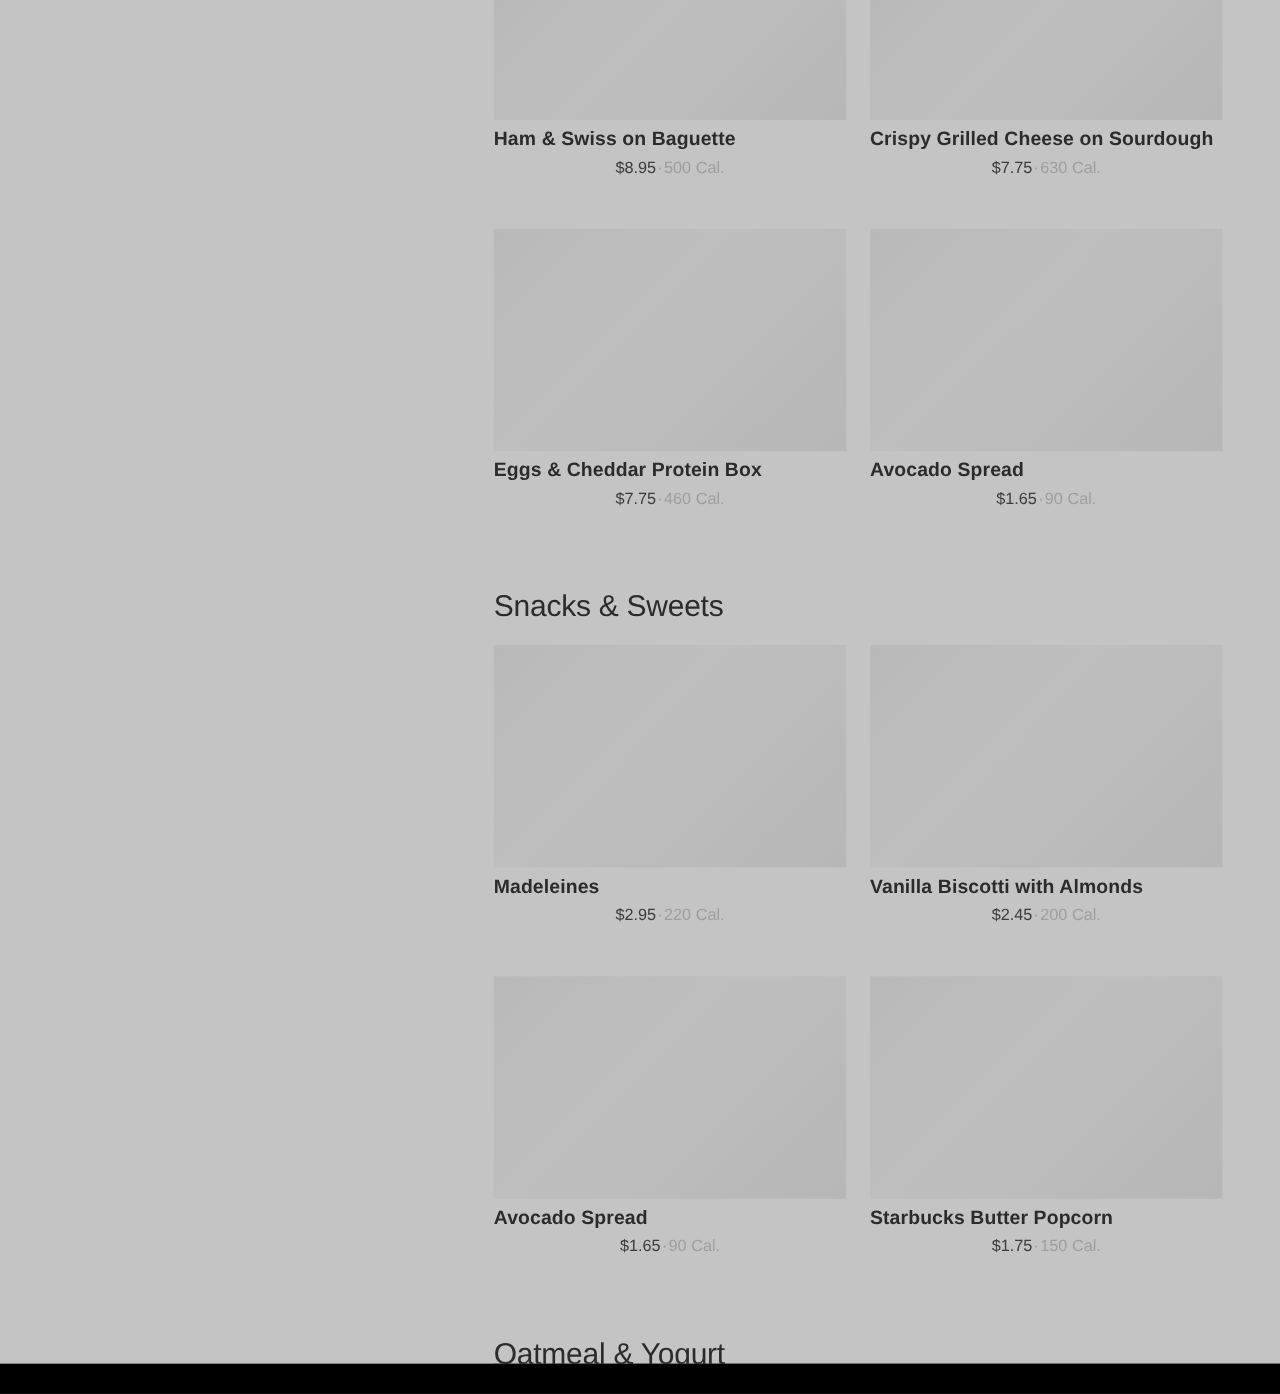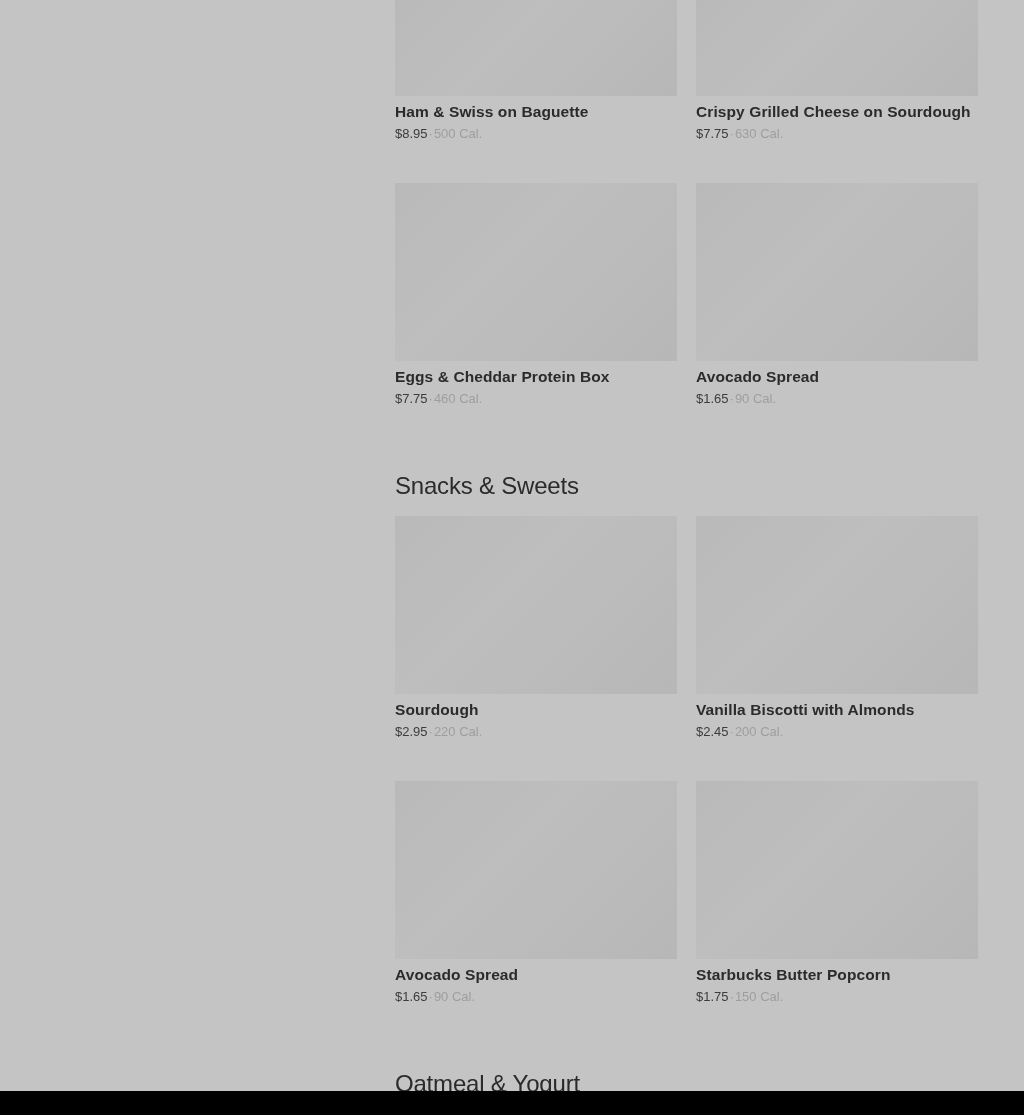--- a/index.html
+++ b/index.html
@@ -90,20 +90,21 @@
     line-height: 1.35;
     margin-top: 6px;
     letter-spacing: 0.1px;
   }
 
   .product-meta {
     font-size: 13px;
     line-height: 1.35;
     margin-top: 2px;
     color: #8d8d8d;
+    text-align: center;
   }
 
   .product-price {
     color: #3c3c3c;
   }
 
   .meta-sep {
     color: #9a9a9a;
     padding: 0 1px;
   }
@@ -176,21 +177,21 @@
       </div>
     </div>
 
     <div class="section-block">
       <div class="section-heading">Snacks &amp; Sweets</div>
 
       <div class="product-grid">
 
         <div class="product-card">
           <div class="product-thumb"></div>
-          <div class="product-title">Sourdough</div>
+          <div class="product-title">Madeleines</div>
           <div class="product-meta">
             <span class="product-price">$2.95</span><span class="meta-sep">·</span><span class="product-cal">220 Cal.</span>
           </div>
         </div>
 
         <div class="product-card">
           <div class="product-thumb"></div>
           <div class="product-title">Vanilla Biscotti with Almonds</div>
           <div class="product-meta">
             <span class="product-price">$2.45</span><span class="meta-sep">·</span><span class="product-cal">200 Cal.</span>

